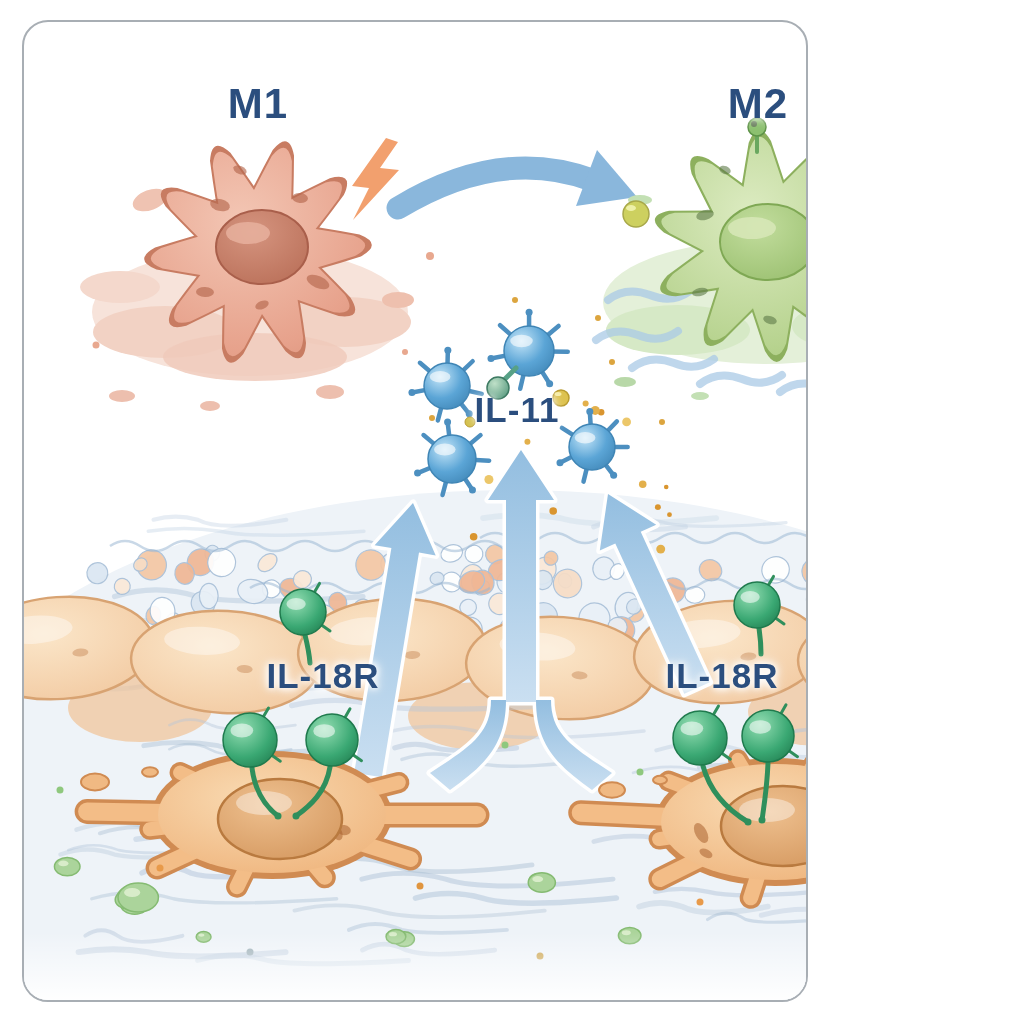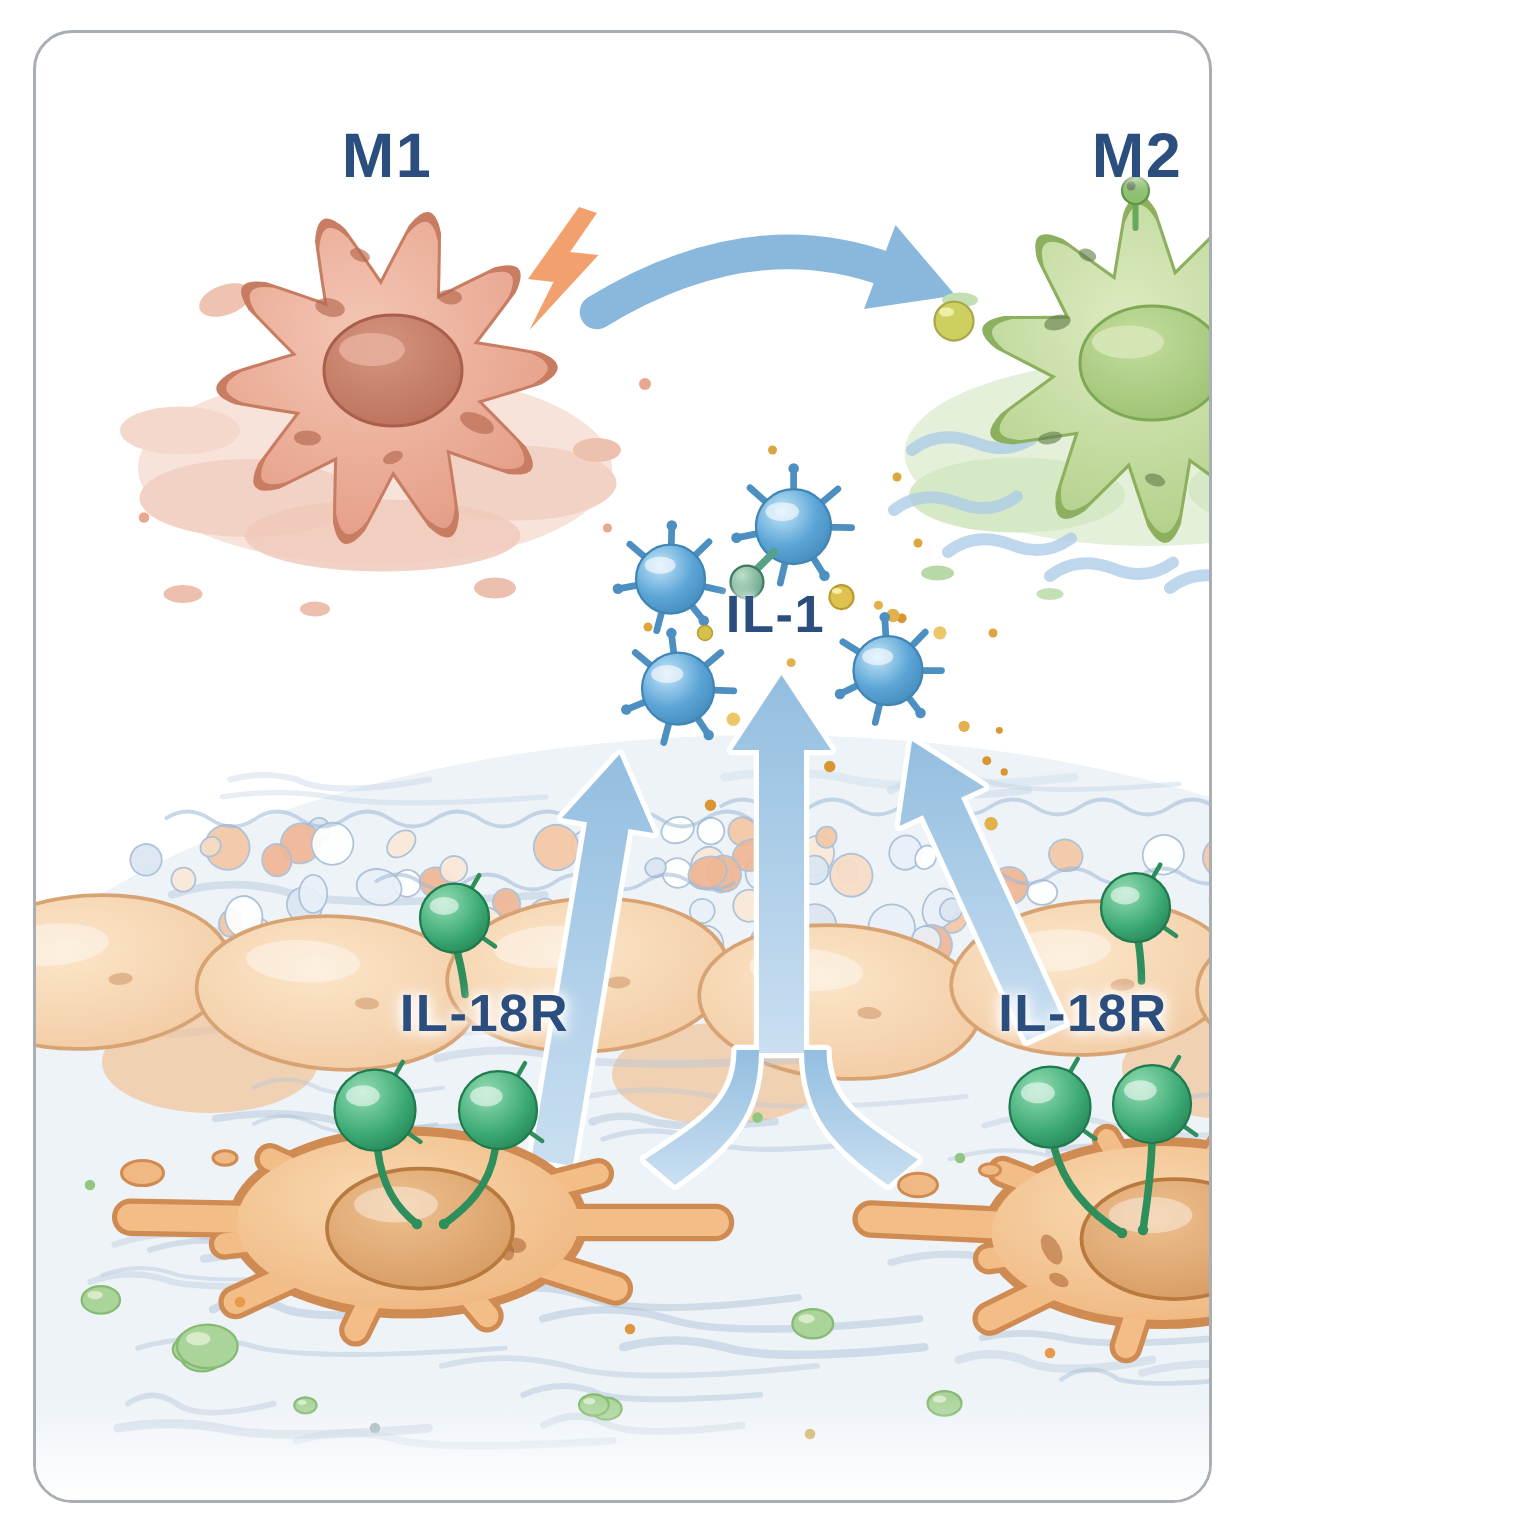--- a/index.html
+++ b/index.html
@@ -621,16 +621,16 @@
           <ellipse cx="631" cy="208" rx="5" ry="3" fill="#eef0a8"></ellipse>
         </g>
       </g>
 
       <rect x="20" y="932" width="984" height="70" fill="url(#fadeW)"></rect>
     </svg>
   </div>
 
   <div class="lbl lbl-big" style="left:258px;top:104px;">M1</div>
   <div class="lbl lbl-big" style="left:758px;top:104px;">M2</div>
-  <div class="lbl lbl-mid" style="left:517px;top:410px;">IL-1</div>
+  <div class="lbl lbl-mid" style="left:517px;top:410px;">IL-11</div>
   <div class="lbl lbl-mid" style="left:323px;top:676px;">IL-18R</div>
   <div class="lbl lbl-mid" style="left:722px;top:676px;">IL-18R</div>
 </div>
 
 </body></html>

